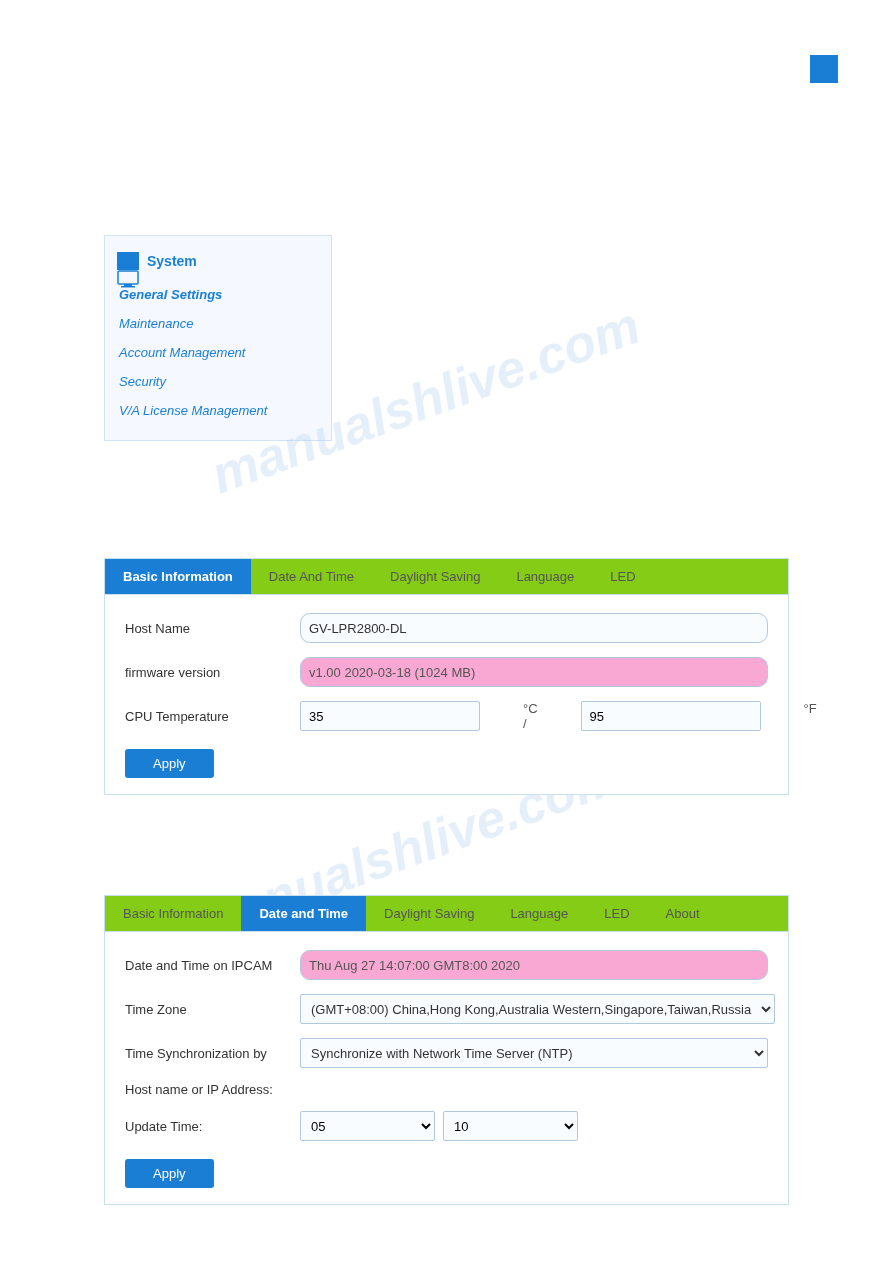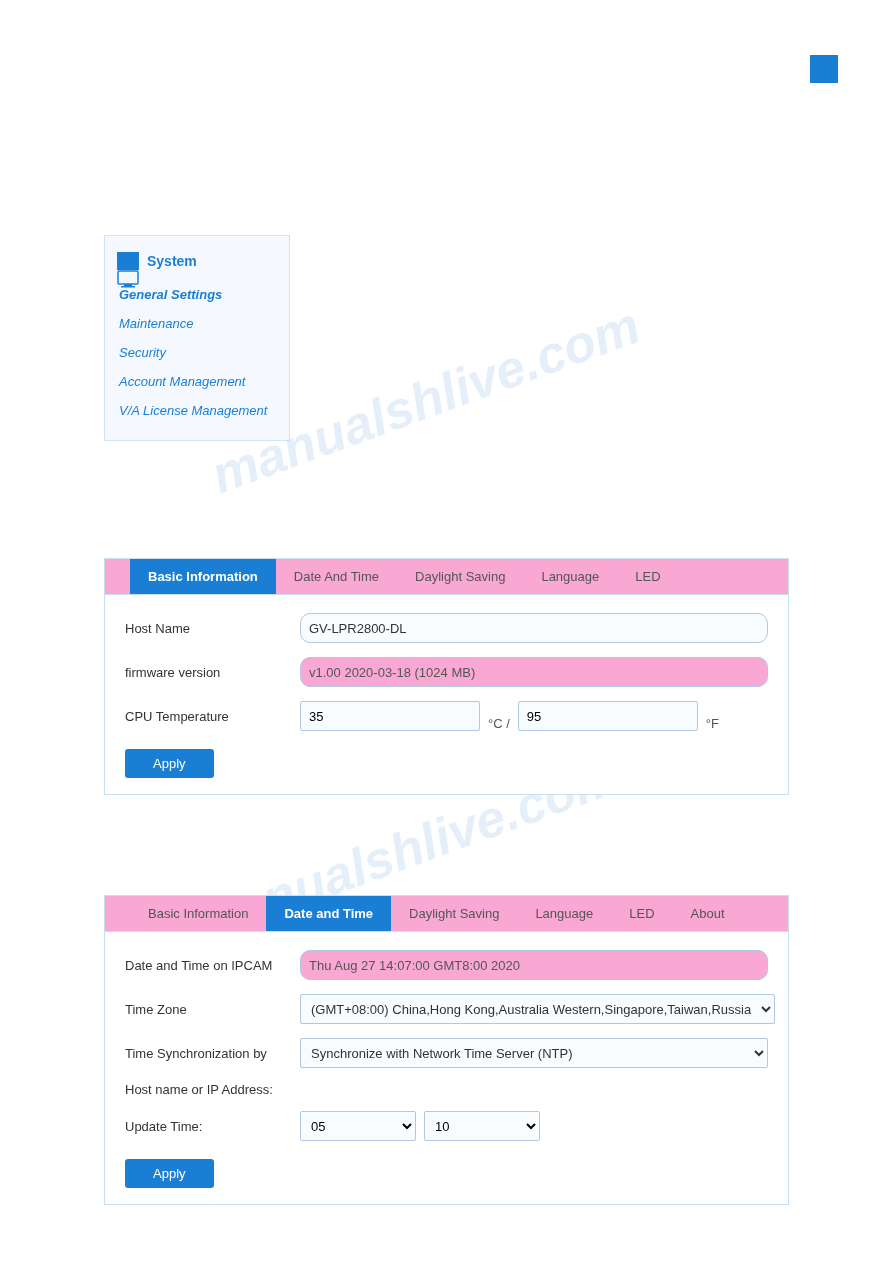--- a/index.html
+++ b/index.html
@@ -21,21 +21,21 @@
       width: 28px;
       height: 28px;
       background: #1a7fd4;
     }
 
     
     .sidebar {
       position: absolute;
       top: 235px;
       left: 104px;
-      width: 186px;
+      width: 228px;
       background: #f5f9ff;
       border: 1px solid #d0e4f7;
       padding: 10px 0 15px 0;
     }
     .sidebar-header {
       display: flex;
       align-items: center;
       padding: 6px 12px 10px 12px;
       color: #1a7fd4;
       font-weight: bold;
@@ -93,22 +93,21 @@
       z-index: 1;
     }
     .panel-1 { top: 558px; }
     .panel-2 { top: 895px; }
 
     
     .tab-bar {
       display: flex;
       align-items: flex-start;
       border-bottom: 1px solid #c8dff0;
-      background: #f9a8d4;
-      padding-left: 25px;
+      background: #84cc16;
     }
     .tab {
       padding: 10px 18px;
       cursor: pointer;
       font-size: 13px;
       color: #555;
       border: none;
       background: transparent;
       white-space: nowrap;
     }
@@ -143,21 +142,22 @@
       color: #333;
       background: #f9fcff;
       height: 30px;
     }
     .form-input[readonly] {
       background: #f9a8d4;
       color: #555;
     }
     .temp-row {
       display: flex;
-      align-items: flex-end;
+      align-items: flex-start;
+      gap: 35px;
     }
     .temp-input {
       width: 180px;
       border: 1px solid #b0c8e0;
       border-radius: 2px;
       padding: 5px 8px;
       font-size: 13px;
       background: #f9fcff;
       height: 30px;
     }
@@ -188,21 +188,21 @@
       font-size: 13px;
       background: #f9fcff;
       height: 30px;
       color: #333;
     }
     .update-time-row {
       display: flex;
       align-items: center;
     }
     .update-time-row select {
-      width: 116px;
+      width: 135px;
       border: 1px solid #b0c8e0;
       border-radius: 2px;
       padding: 4px 6px;
       font-size: 13px;
       background: #f9fcff;
       height: 30px;
       margin-right: 8px;
     }
     .update-time-row select:last-child {
       margin-right: 10px;
@@ -234,22 +234,22 @@
       <svg width="22" height="18" viewBox="0 0 22 18">
         <rect x="1" y="1" width="20" height="13" rx="1" fill="none" stroke="#1a7fd4" stroke-width="1.5"></rect>
         <rect x="7" y="14" width="8" height="2" fill="#1a7fd4"></rect>
         <rect x="4" y="16" width="14" height="1.5" fill="#1a7fd4"></rect>
       </svg>
     </span>
     <span>System</span>
   </div>
   <div class="sidebar-item active">General Settings</div>
   <div class="sidebar-item">Maintenance</div>
+  <div class="sidebar-item">Account Management</div>
   <div class="sidebar-item">Security</div>
-  <div class="sidebar-item">Account Management</div>
   <div class="sidebar-item">V/A License Management</div>
 </div>
 
 <div class="watermark">manualshlive.com</div>
 
 <div class="panel panel-1">
   <div class="tab-bar">
     <div class="tab active">Basic Information</div>
     <div class="tab">Date And Time</div>
     <div class="tab">Daylight Saving</div>

